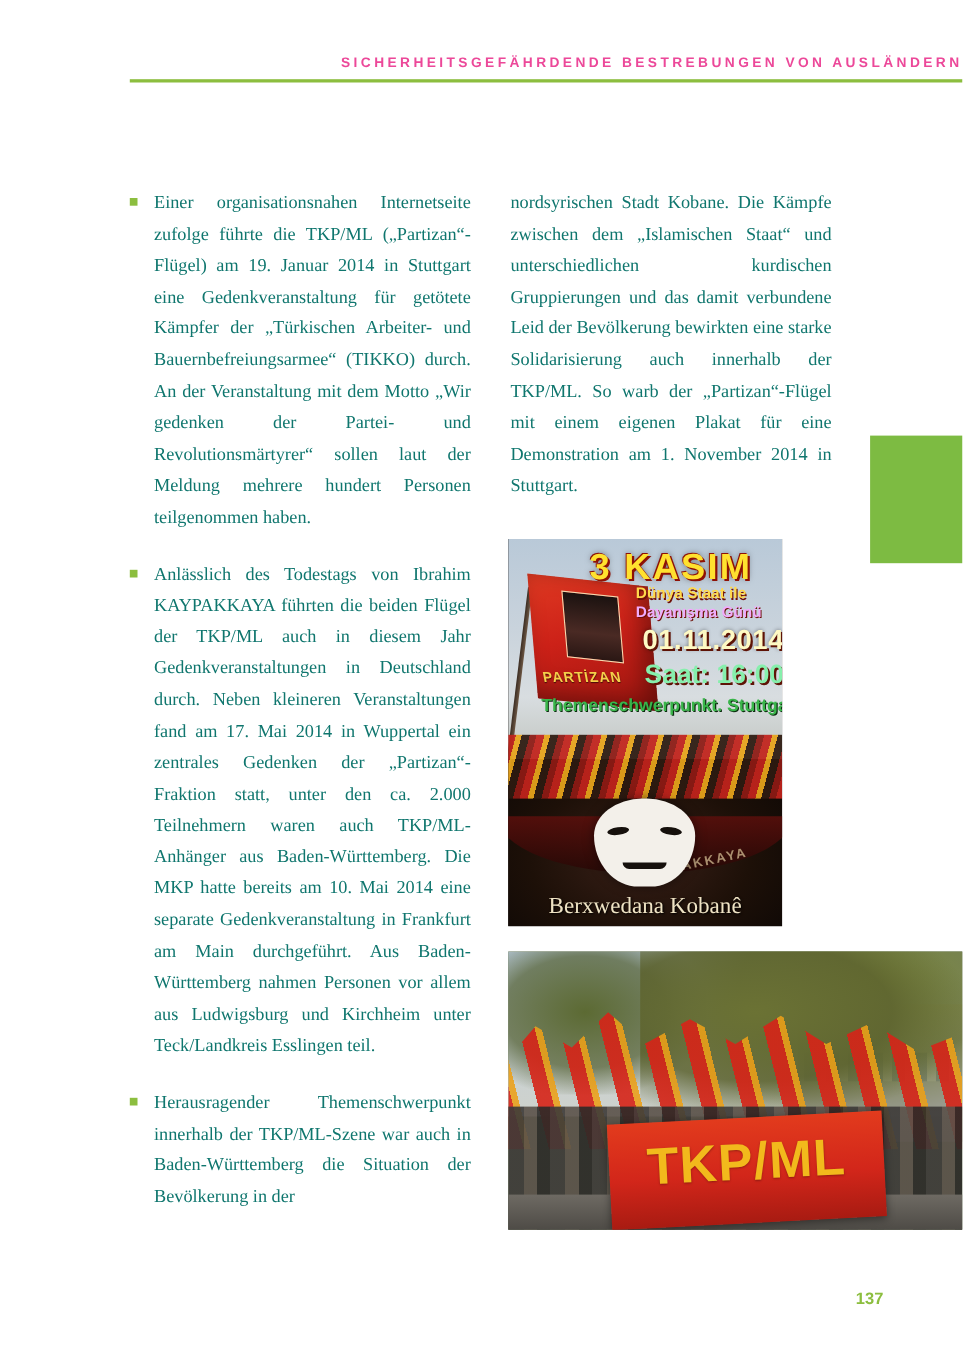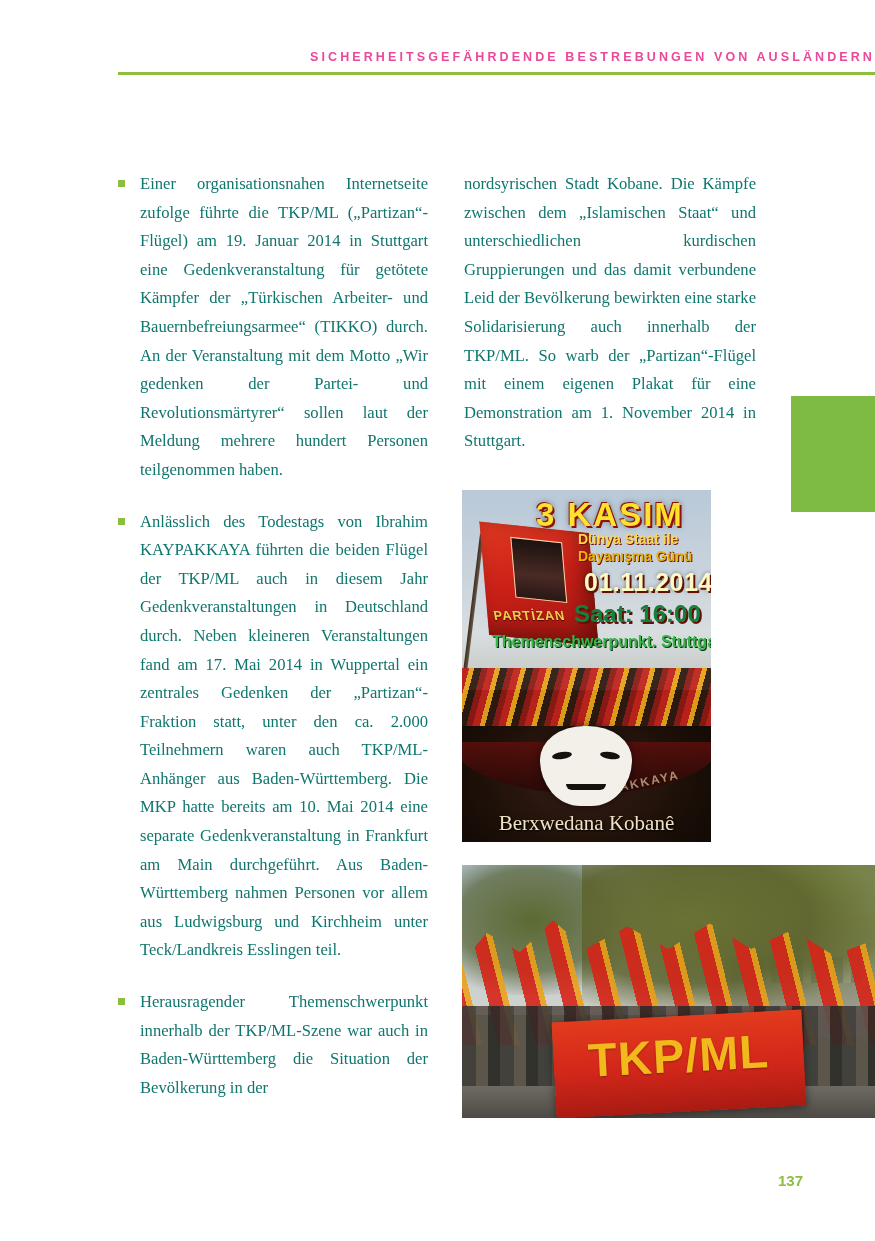--- a/index.html
+++ b/index.html
@@ -190,35 +190,35 @@
   }
   #poster-figure .pt-sub1 {
     left: 116px; top: 41px;
     font-size: 14px;
     color: #ffd84a;
     text-shadow: 1px 1px 0 #6d1008;
   }
   #poster-figure .pt-sub2 {
     left: 116px; top: 58px;
     font-size: 14px;
-    color: #eab308;
+    color: #f0abfc;
     text-shadow: 1px 1px 0 #6d1008;
     text-align: center;
   }
   #poster-figure .pt-date {
     left: 122px; top: 78px;
     font-size: 25px;
     letter-spacing: 0.5px;
     color: #fef9c3;
     text-shadow: 2px 2px 0 #5e1306, 0 0 4px rgba(0,0,0,.45);
   }
   #poster-figure .pt-time {
-    left: 112px; top: 110px;
+    left: 124px; top: 110px;
     font-size: 24px;
-    color: #15803d;
+    color: #86efac;
     text-shadow: 2px 2px 0 #5e1306;
   }
   #poster-figure .pt-place {
     left: 30px; top: 143px;
     font-size: 16px;
     color: #39b54a;
     text-shadow: 1px 1px 0 #0c2d10;
   }
   
   #poster-figure .face {

